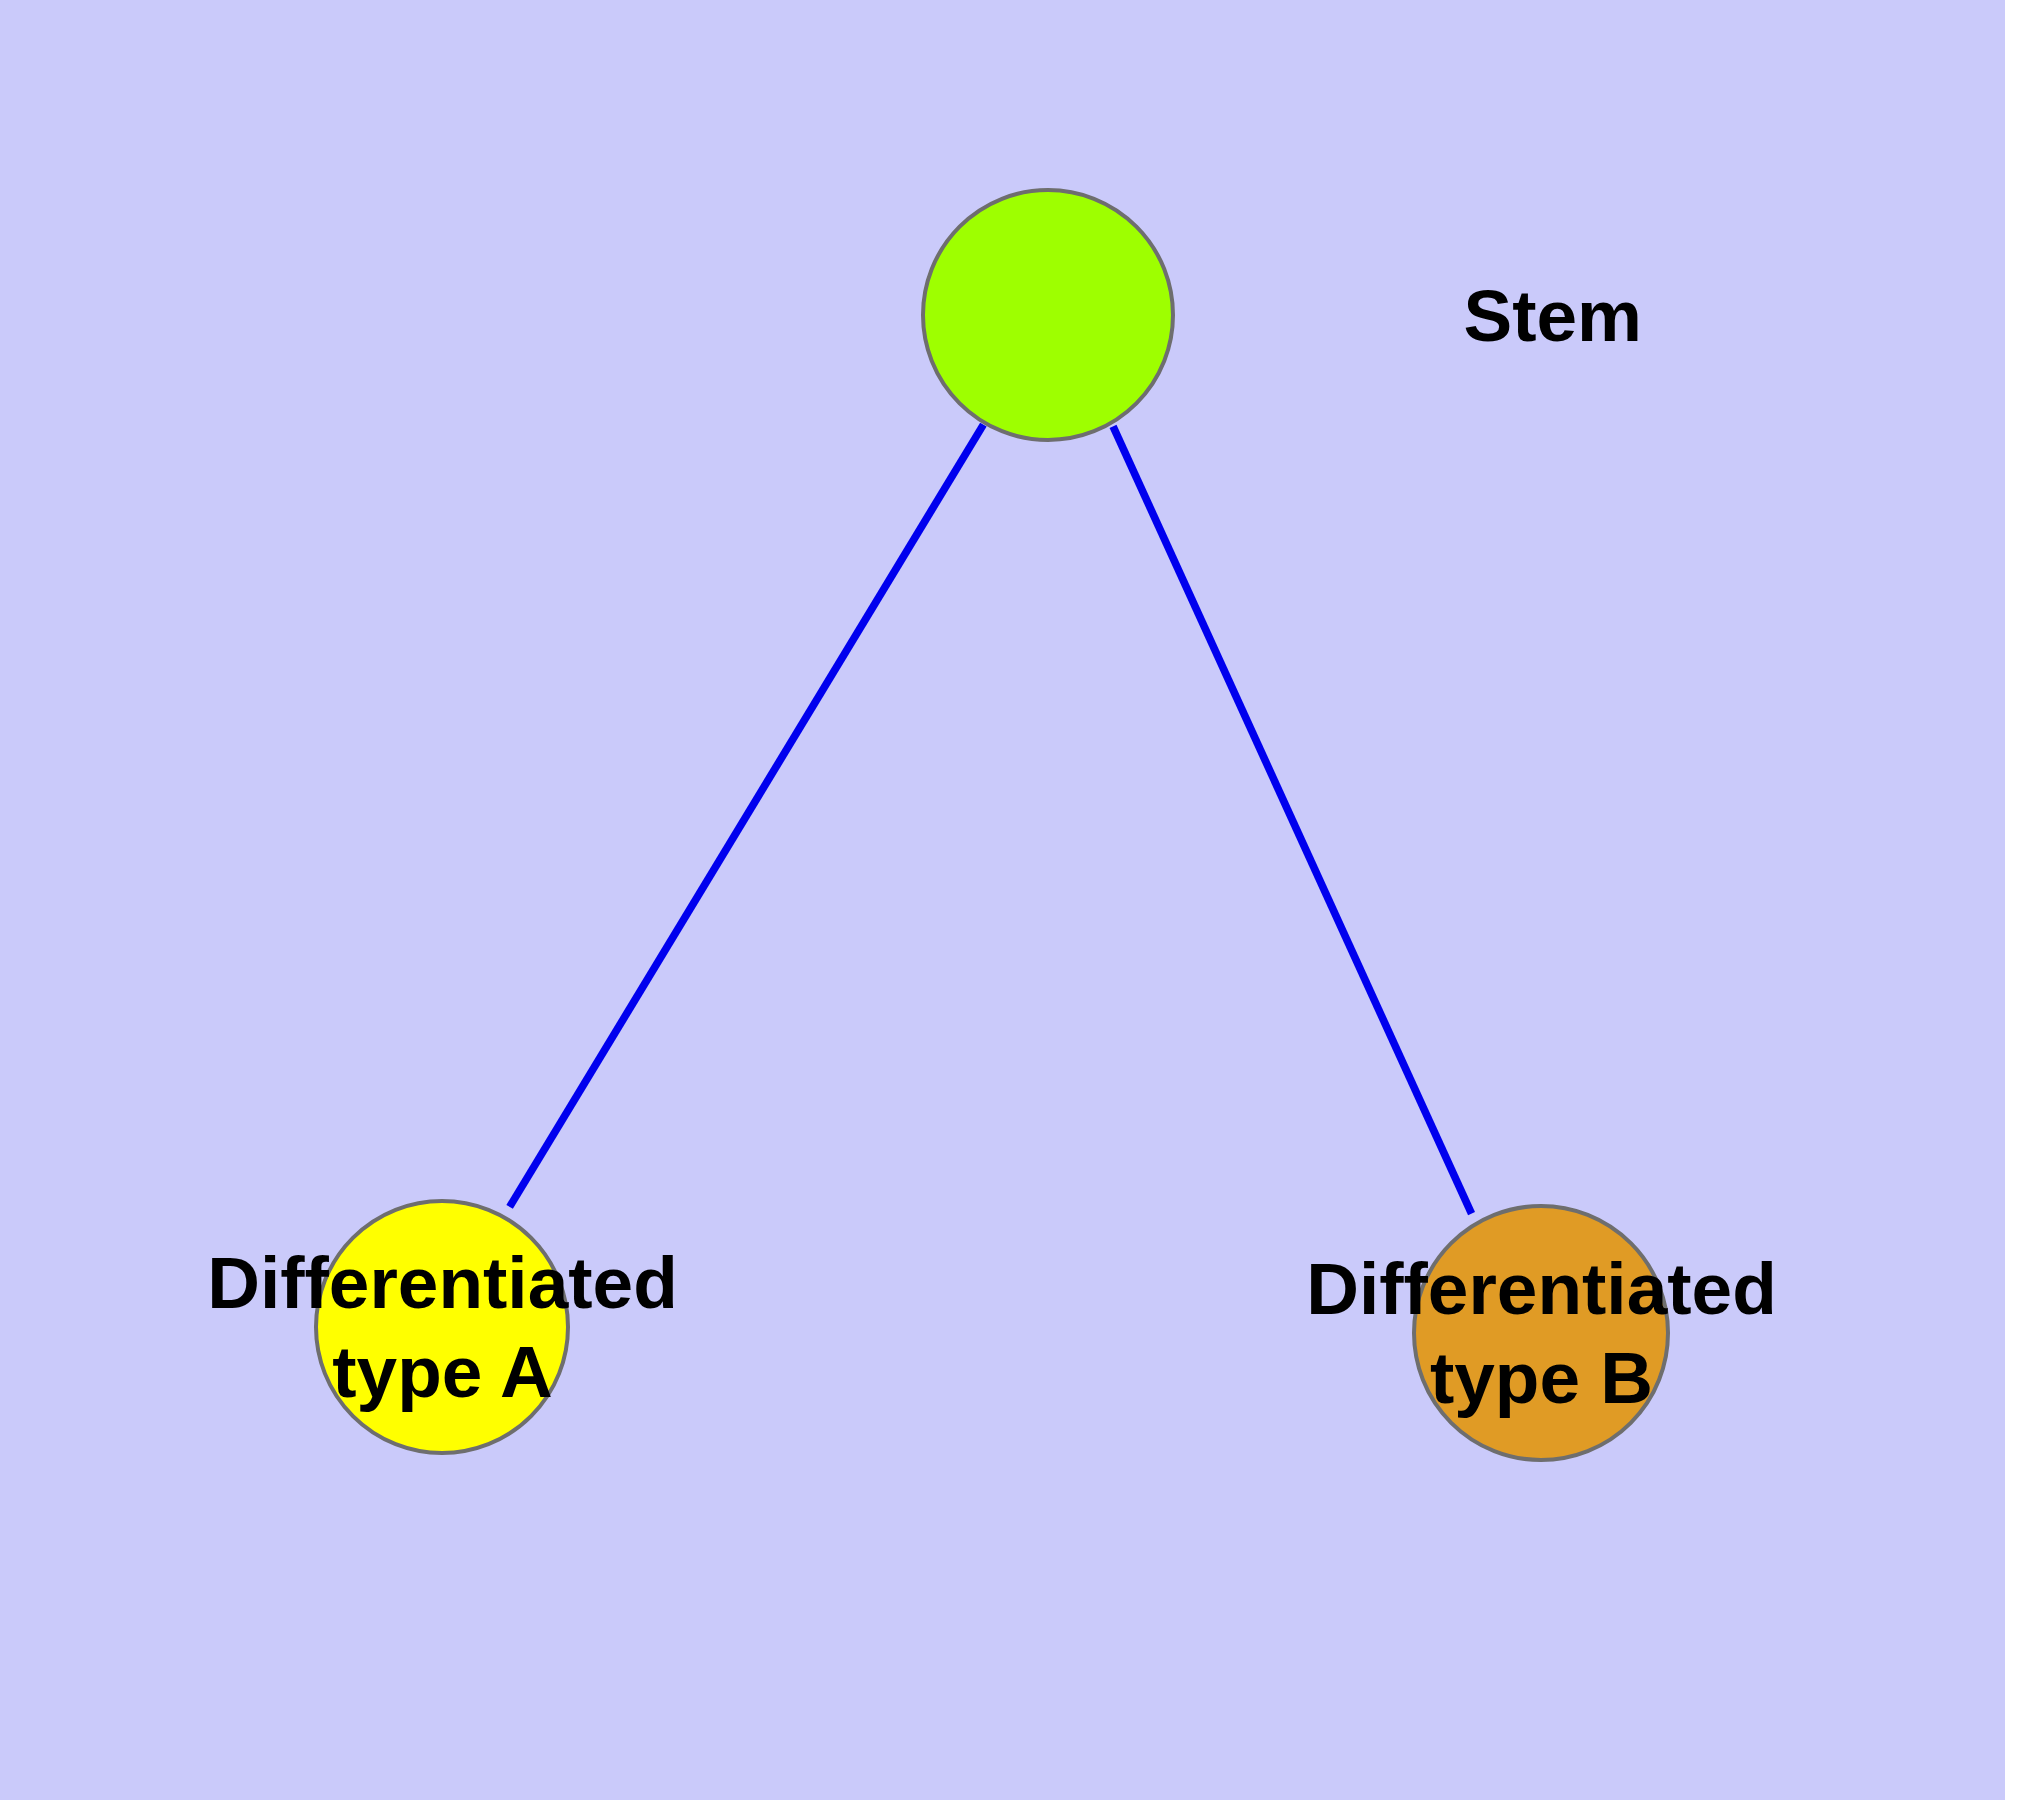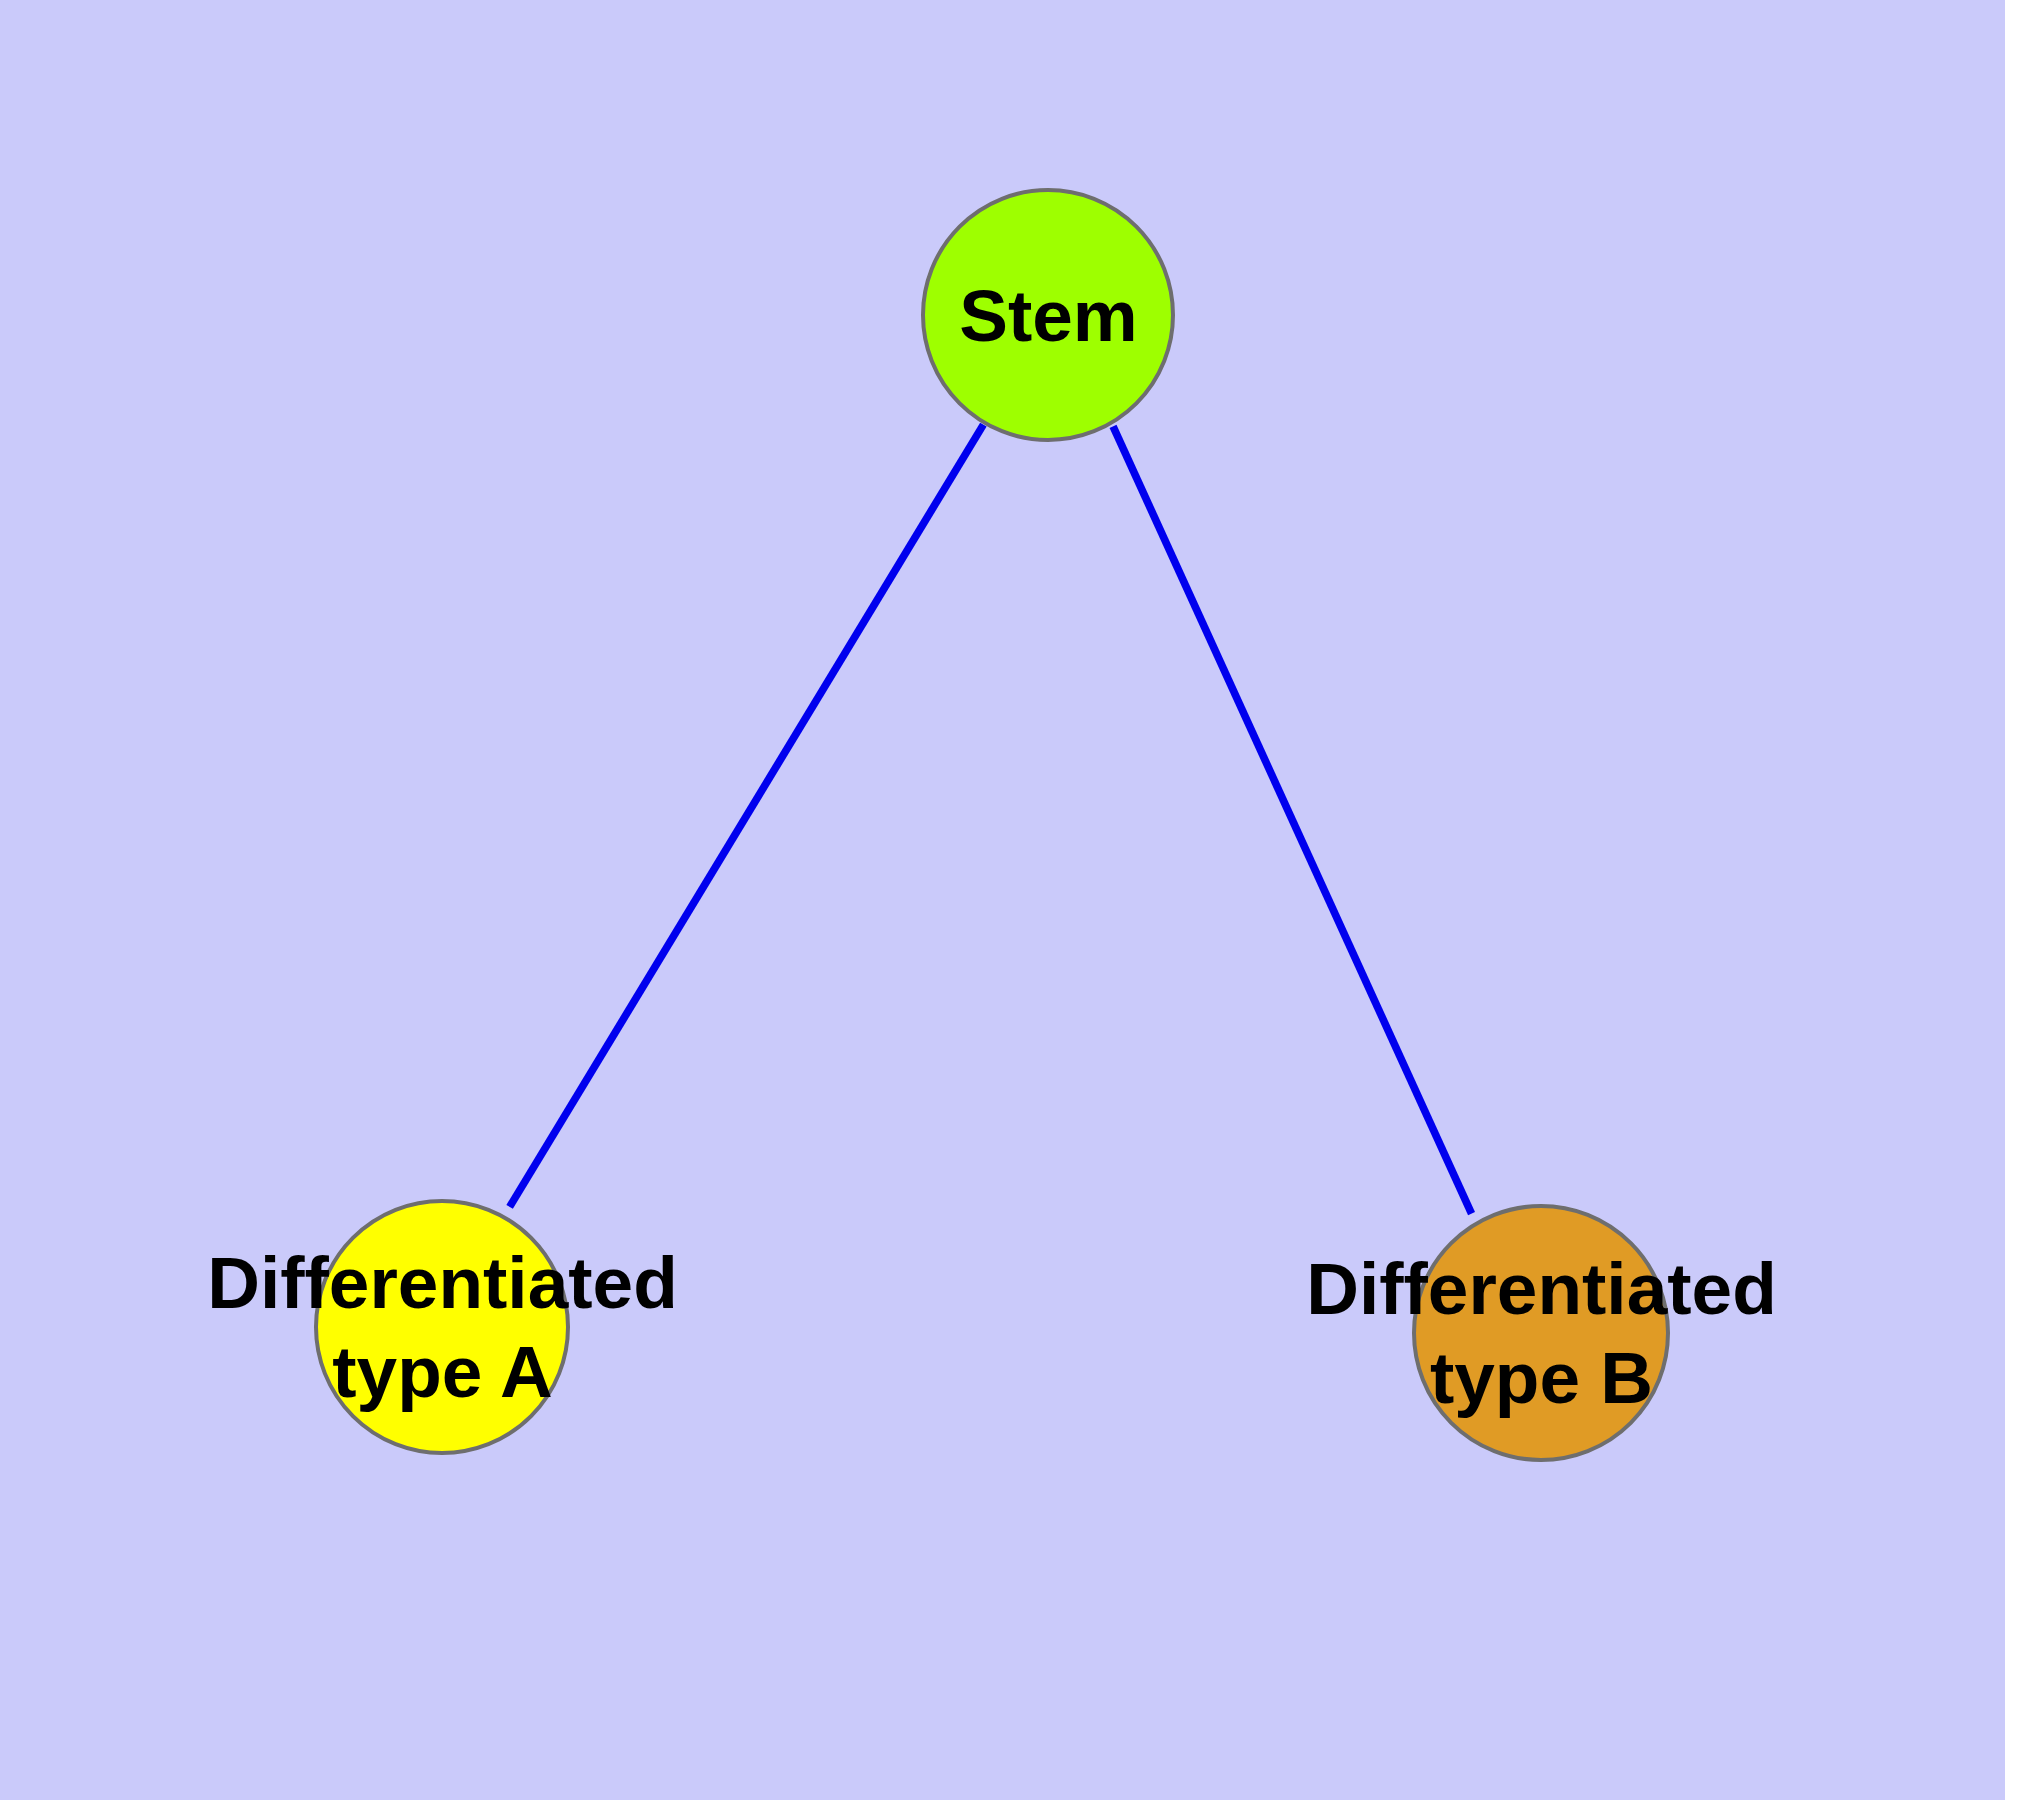--- a/index.html
+++ b/index.html
@@ -71,21 +71,21 @@
     <line class="graph-edge" id="edge-0" x1="1160" y1="501" x2="601" y2="1424" stroke="#0000ee" stroke-width="9" stroke-linecap="butt"></line>
     <line class="graph-edge" id="edge-1" x1="1313" y1="503" x2="1736" y2="1432" stroke="#0000ee" stroke-width="9" stroke-linecap="butt"></line>
   </svg>
 
   <div id="node-layer">
 
     <div class="graph-node" id="node-stem" style="left: 921px; top: 188px; width: 254px; height: 254px; background: rgb(158, 255, 0); border-color: rgb(110, 110, 110);"></div>
     <div class="graph-node" id="node-diff_a" style="left: 314px; top: 1199px; width: 256px; height: 256px; background: rgb(255, 255, 0); border-color: rgb(110, 110, 110);"></div>
     <div class="graph-node" id="node-diff_b" style="left: 1412px; top: 1204px; width: 258px; height: 258px; background: rgb(224, 155, 37); border-color: rgb(110, 110, 110);"></div>
 
-    <div class="node-label" id="label-stem" style="font-size: 73px; color: rgb(0, 0, 0); width: 1187px; left: 455px; top: 271px;">Stem</div>
+    <div class="node-label" id="label-stem" style="font-size: 73px; color: rgb(0, 0, 0); width: 1187px; left: 455px; top: 271px; text-align: right;">Stem</div>
     <div class="node-label" id="label-diff_a" style="font-size: 73px; color: rgb(0, 0, 0); width: 1187px; left: -151px; top: 1238px;">Differentiated
 type A</div>
     <div class="node-label" id="label-diff_b" style="font-size: 73px; color: rgb(0, 0, 0); width: 1187px; left: 948px; top: 1244px;">Differentiated
 type B</div>
 
   </div>
 </div>
 
 
 </body></html>

